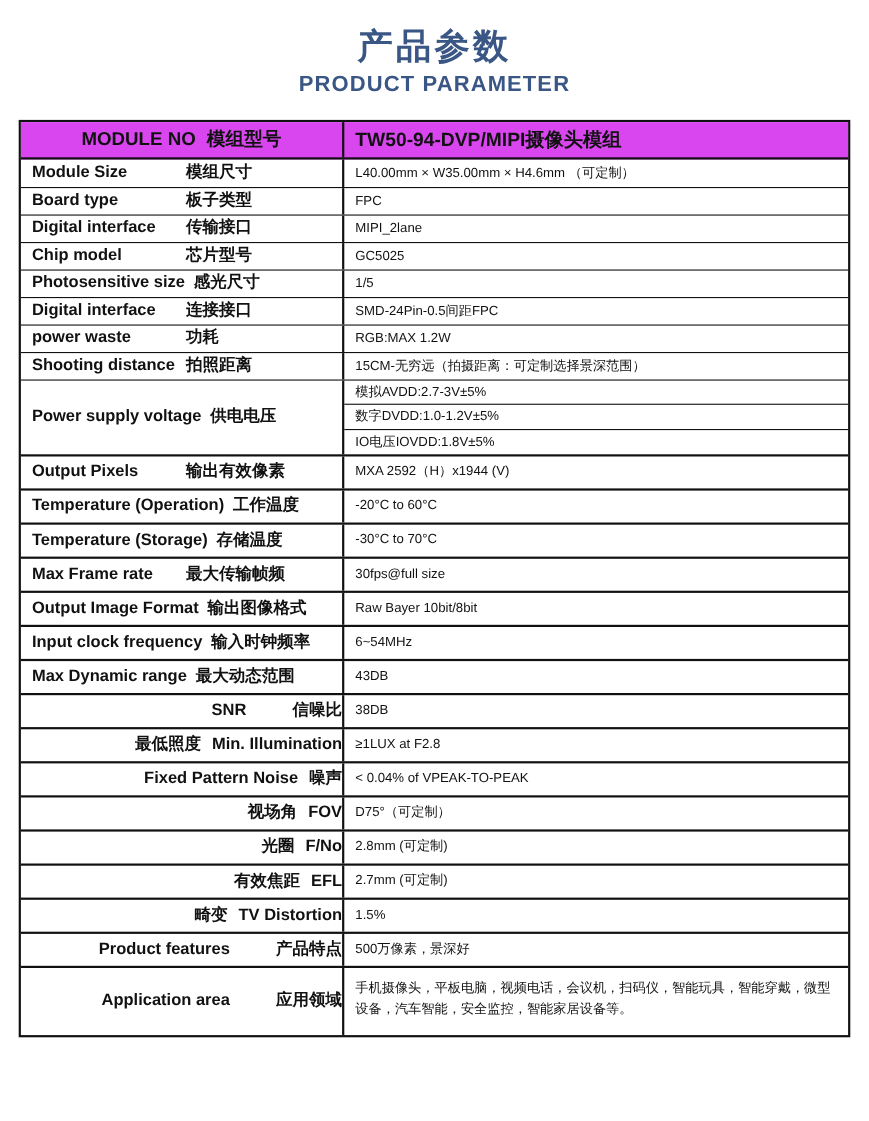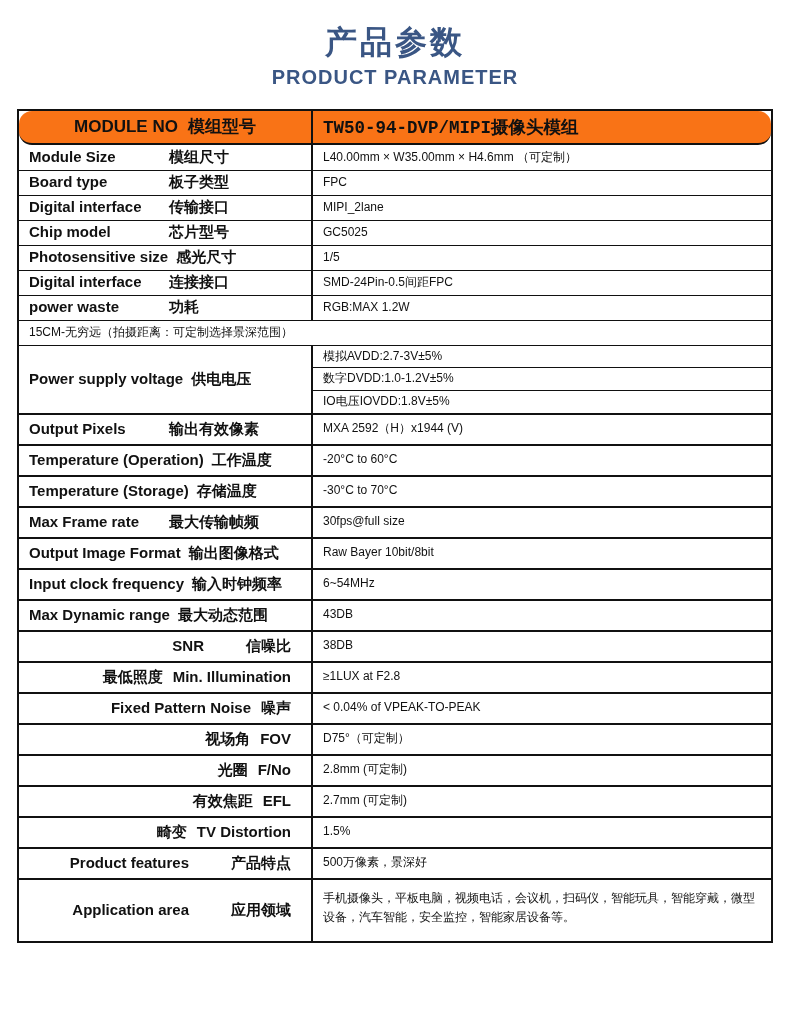--- a/index.html
+++ b/index.html
@@ -15,39 +15,39 @@
     letter-spacing:3px; line-height:1.15;
   }
   .page-subtitle {
     font-size:20px; font-weight:bold; color:#3A5684;
     letter-spacing:1px; margin-top:5px;
   }
   .ptable {
     width:756px; margin:20px 17px 0 17px;
     border:2px solid #111; background:#fff;
   }
-  .phead { display:flex; background:#f97316; height:34px; border-bottom:2.5px solid #111;border-radius:13px; }
+  .phead { display:flex; background:#d946ef; height:34px; border-bottom:2.5px solid #111; }
   .phead .hleft {
     width:294px; border-right:2px solid #111;
     display:flex; align-items:center; justify-content:center;
     gap:10px; font-weight:bold; font-size:17px;
   }
   .phead .hright {
     flex:1; display:flex; align-items:center;
-    padding-left:10px; font-weight:bold; font-size:17.5px;font-family:Liberation Mono, monospace;
+    padding-left:10px; font-weight:bold; font-size:17.5px;
   }
   .prow { display:flex; min-height:31px; }
   .prow + .prow { border-top:2px solid #111; }
   .prow.compact { min-height:25px; }
   .prow + .prow.compact { border-top-width:1.4px; }
   .lcell {
     width:294px; border-right:2px solid #111;
     display:flex; align-items:center;
     font-weight:bold; font-size:15px;
-    padding:2px 20px 2px 10px; line-height:1.25;
+    padding:2px 0 2px 10px; line-height:1.25;
   }
   .lcell.align-left { justify-content:flex-start; gap:8px; }
   .lcell.align-left .lbl-first { min-width:132px; }
   .lcell.align-center { justify-content:flex-end; gap:10px; }
   .lcell.align-center-wide { justify-content:flex-end; gap:42px; }
   .vcell {
     flex:1; display:flex; flex-direction:column; justify-content:stretch;
     font-size:12px;
   }
   .vline {
@@ -131,20 +131,24 @@
       <div class="prow compact">
         <div class="lcell align-left">
           <span class="lbl-first">power waste</span>
           <span>功耗</span>
         </div>
         <div class="vcell">
           <div class="vline">RGB:MAX 1.2W</div>
         </div>
       </div>
       <div class="prow compact">
+        <div class="lcell align-left">
+          <span class="lbl-first">Shooting distance</span>
+          <span>拍照距离</span>
+        </div>
         <div class="vcell">
           <div class="vline">15CM-无穷远（拍摄距离：可定制选择景深范围）</div>
         </div>
       </div>
       <div class="prow compact">
         <div class="lcell align-left">
           <span class="lbl-first">Power supply voltage</span>
           <span>供电电压</span>
         </div>
         <div class="vcell">

